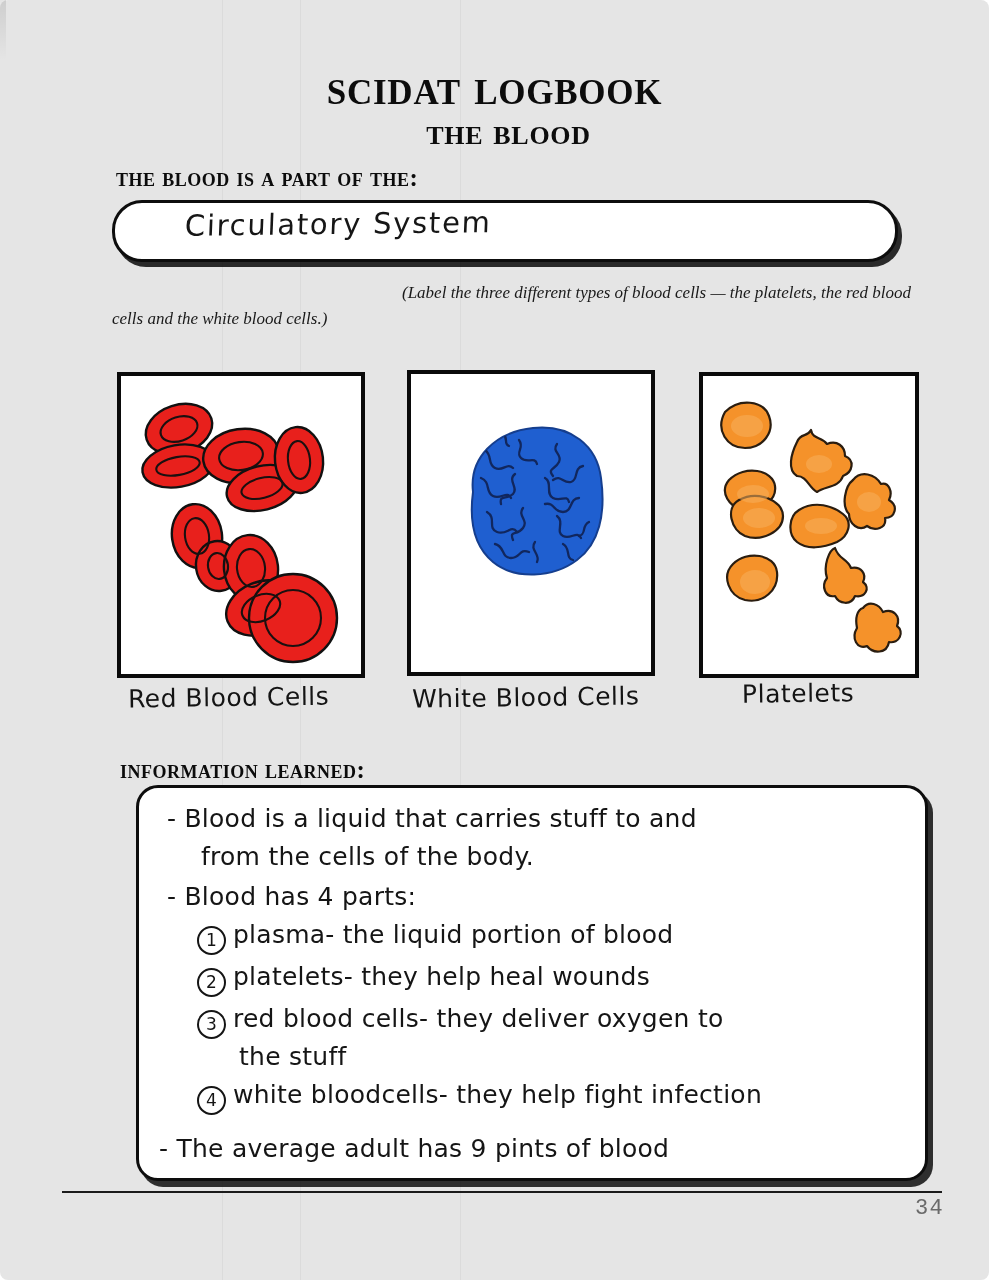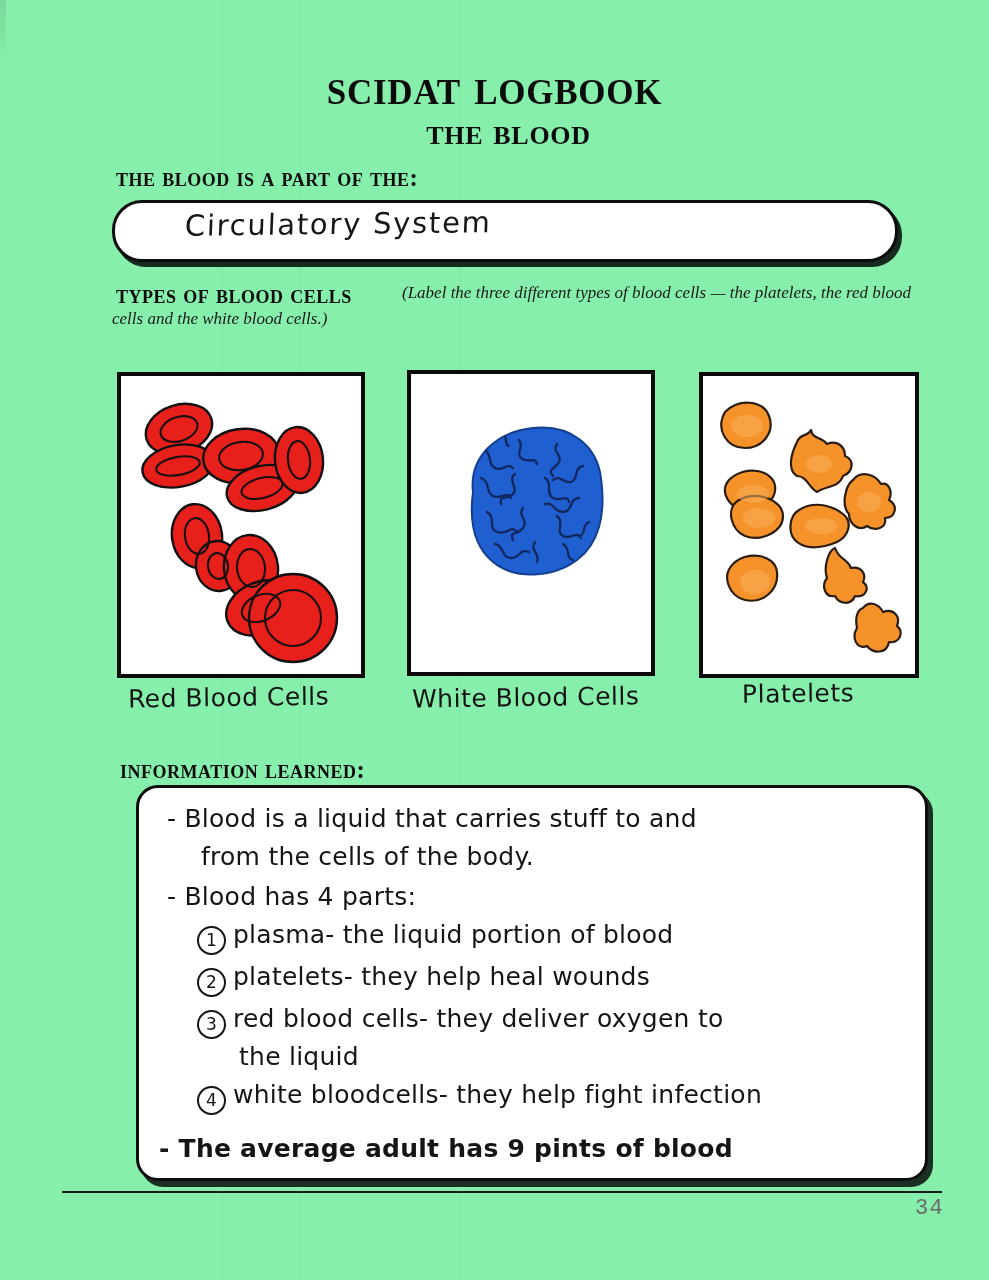--- a/index.html
+++ b/index.html
@@ -11,21 +11,22 @@
     width: 989px;
     height: 1280px;
     position: relative;
     overflow: hidden;
     font-family: "Liberation Sans", sans-serif;
     color: #111111;
   }
   .page {
     position: absolute;
     inset: 0;
-    background: #86efac;
+    background: #e5e5e5;
+    border-radius: 8px;
   }
   
   .fold {
     position: absolute;
     top: 0;
     bottom: 0;
     width: 1px;
     background: rgba(0,0,0,0.045);
   }
   .fold.a { left: 222px; }
@@ -224,21 +225,20 @@
 
   <div class="title-main">SCIDAT Logbook</div>
   <div class="title-sub">The Blood</div>
 
   <div class="heading" id="h-part-of">The Blood is a part of the:</div>
 
   <div class="answer-pill">
     <span class="answer-text hand">Circulatory System</span>
   </div>
 
-  <div class="heading" id="h-types">Types of Blood Cells</div>
   <div class="types-note">(Label the three different types of blood cells — the platelets, the red blood cells and the white blood cells.)</div>
 
   <div class="cellbox" id="box-rbc">
     <svg viewBox="0 0 240 298" preserveAspectRatio="none">
       <g fill="#e8201c" stroke="#111111" stroke-width="2.4">
         <ellipse cx="58" cy="53" rx="34" ry="24" transform="rotate(-18 58 53)"></ellipse>
         <ellipse cx="57" cy="90" rx="36" ry="21" transform="rotate(-10 57 90)"></ellipse>
         <ellipse cx="120" cy="80" rx="38" ry="27" transform="rotate(-8 120 80)"></ellipse>
         <ellipse cx="141" cy="112" rx="36" ry="22" transform="rotate(-14 141 112)"></ellipse>
         <ellipse cx="178" cy="84" rx="24" ry="33" transform="rotate(-6 178 84)"></ellipse>
@@ -340,25 +340,25 @@
 
       <div class="note-line nl hand" style="left:58px; top:134px;">
         <span class="num-circle">1</span><span>plasma- the liquid portion of blood</span>
       </div>
       <div class="note-line nl hand" style="left:58px; top:176px;">
         <span class="num-circle">2</span><span>platelets- they help heal wounds</span>
       </div>
       <div class="note-line nl hand" style="left:58px; top:218px;">
         <span class="num-circle">3</span><span>red blood cells- they deliver oxygen to</span>
       </div>
-      <div class="note-line nl hand" style="left:100px; top:256px;">the liquid</div>
+      <div class="note-line nl hand" style="left:100px; top:256px;">the stuff</div>
       <div class="note-line nl hand" style="left:58px; top:294px;">
         <span class="num-circle">4</span><span>white bloodcells- they help fight infection</span>
       </div>
 
-      <div class="note-line nl hand" style="left:20px; top:348px;font-weight:bold;">- The average adult has 9 pints of blood</div>
+      <div class="note-line nl hand" style="left:20px; top:348px;">- The average adult has 9 pints of blood</div>
     </div>
   </div>
 
   <div class="footer-rule"></div>
   <div class="page-num hand">34</div>
 
 </div>
 
 </body></html>

